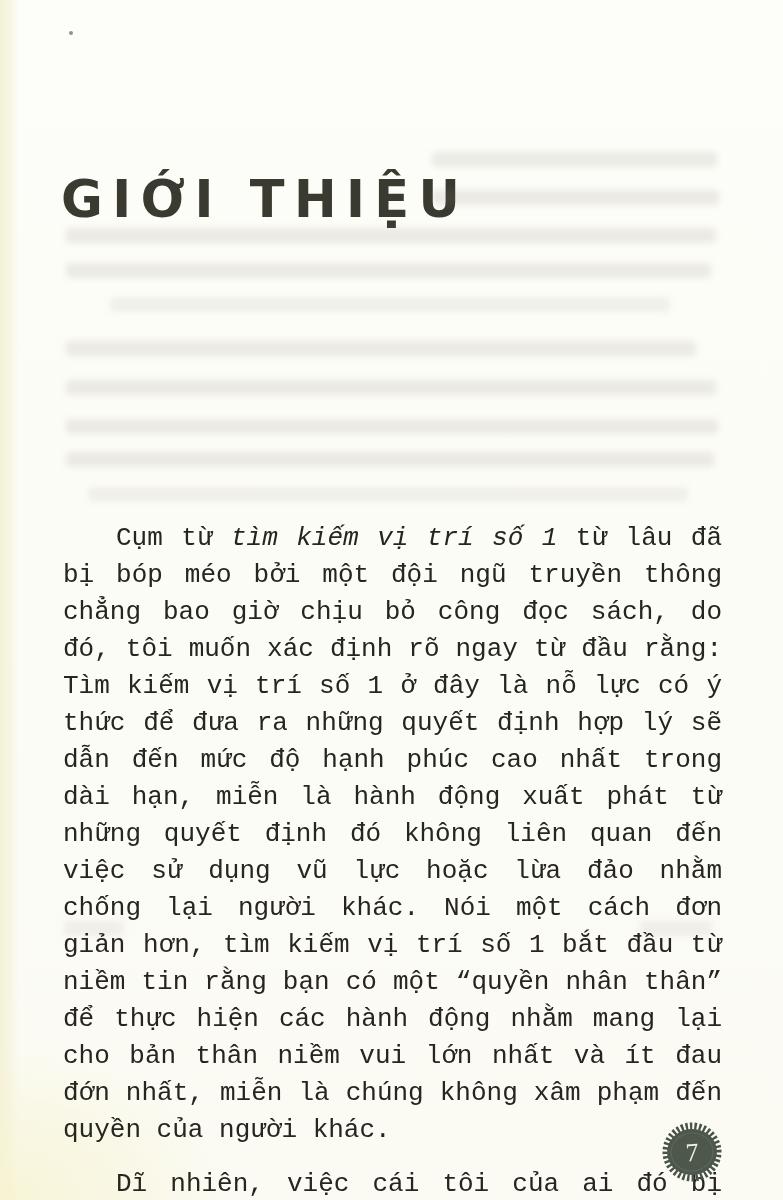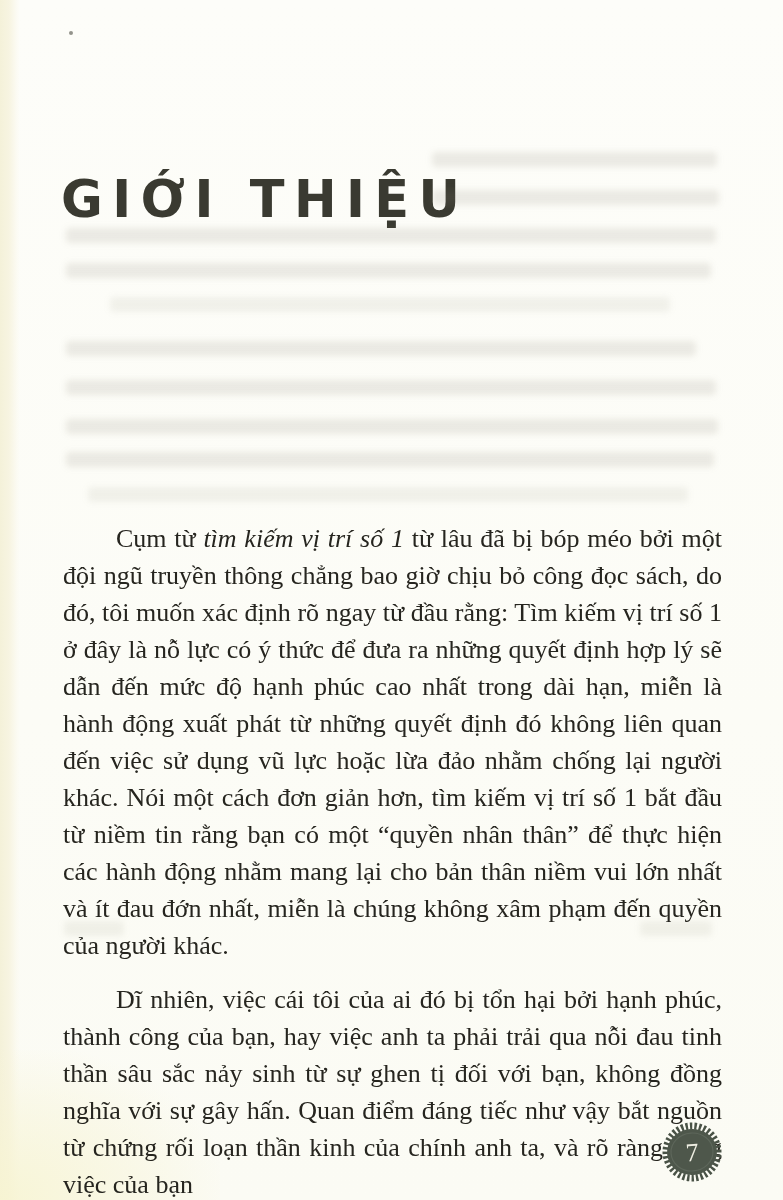--- a/index.html
+++ b/index.html
@@ -66,20 +66,21 @@
     left: 63px; top: 520px;
     width: 659px;
     font-size: 26px;
     line-height: 37px;
     color: #26251f;
     text-align: justify;
   }
   .body-text p {
     margin: 0;
     text-indent: 53px;
+    font-family: Liberation Mono, monospace;
   }
   .body-text p + p {
     margin-top: 17px;
   }
   .seg-italic { font-style: italic; }
   .page-badge {
     position: absolute;
     left: 658px; top: 1120px;
     width: 68px; height: 64px;
   }

